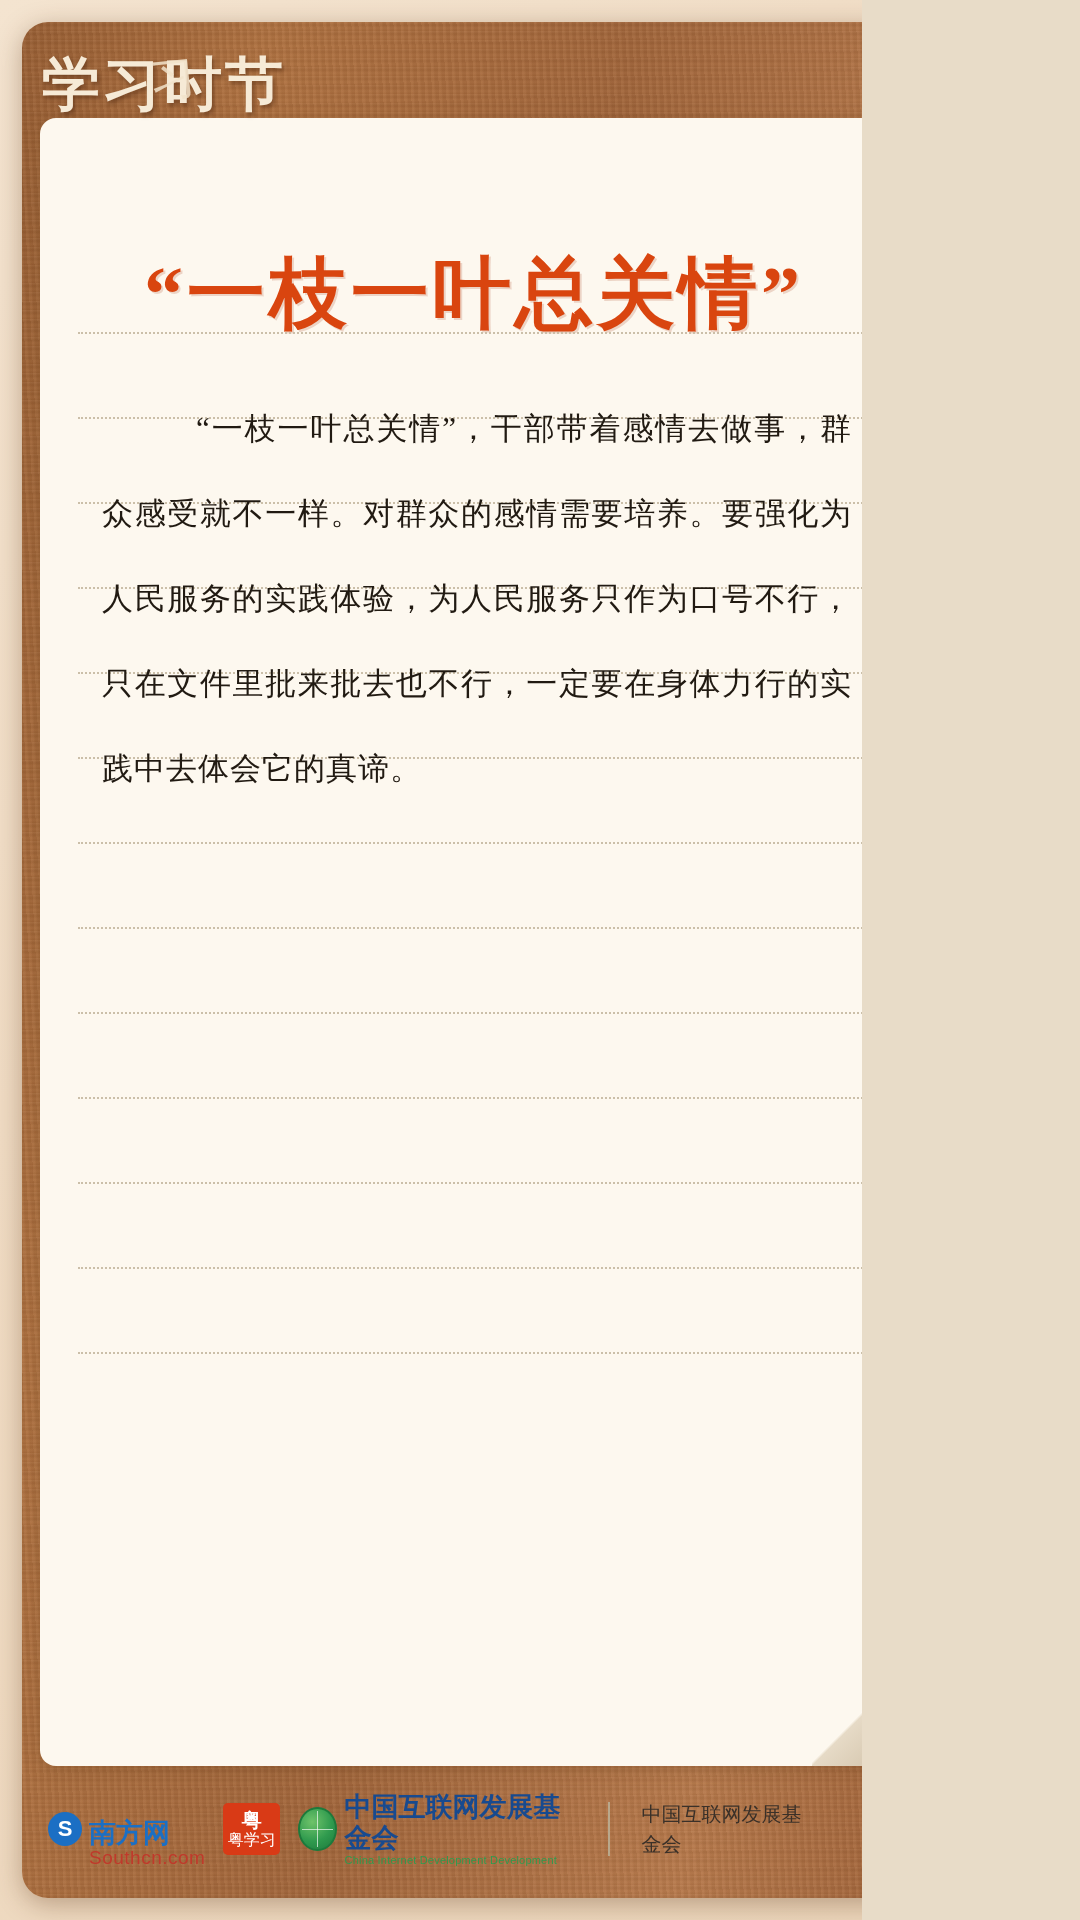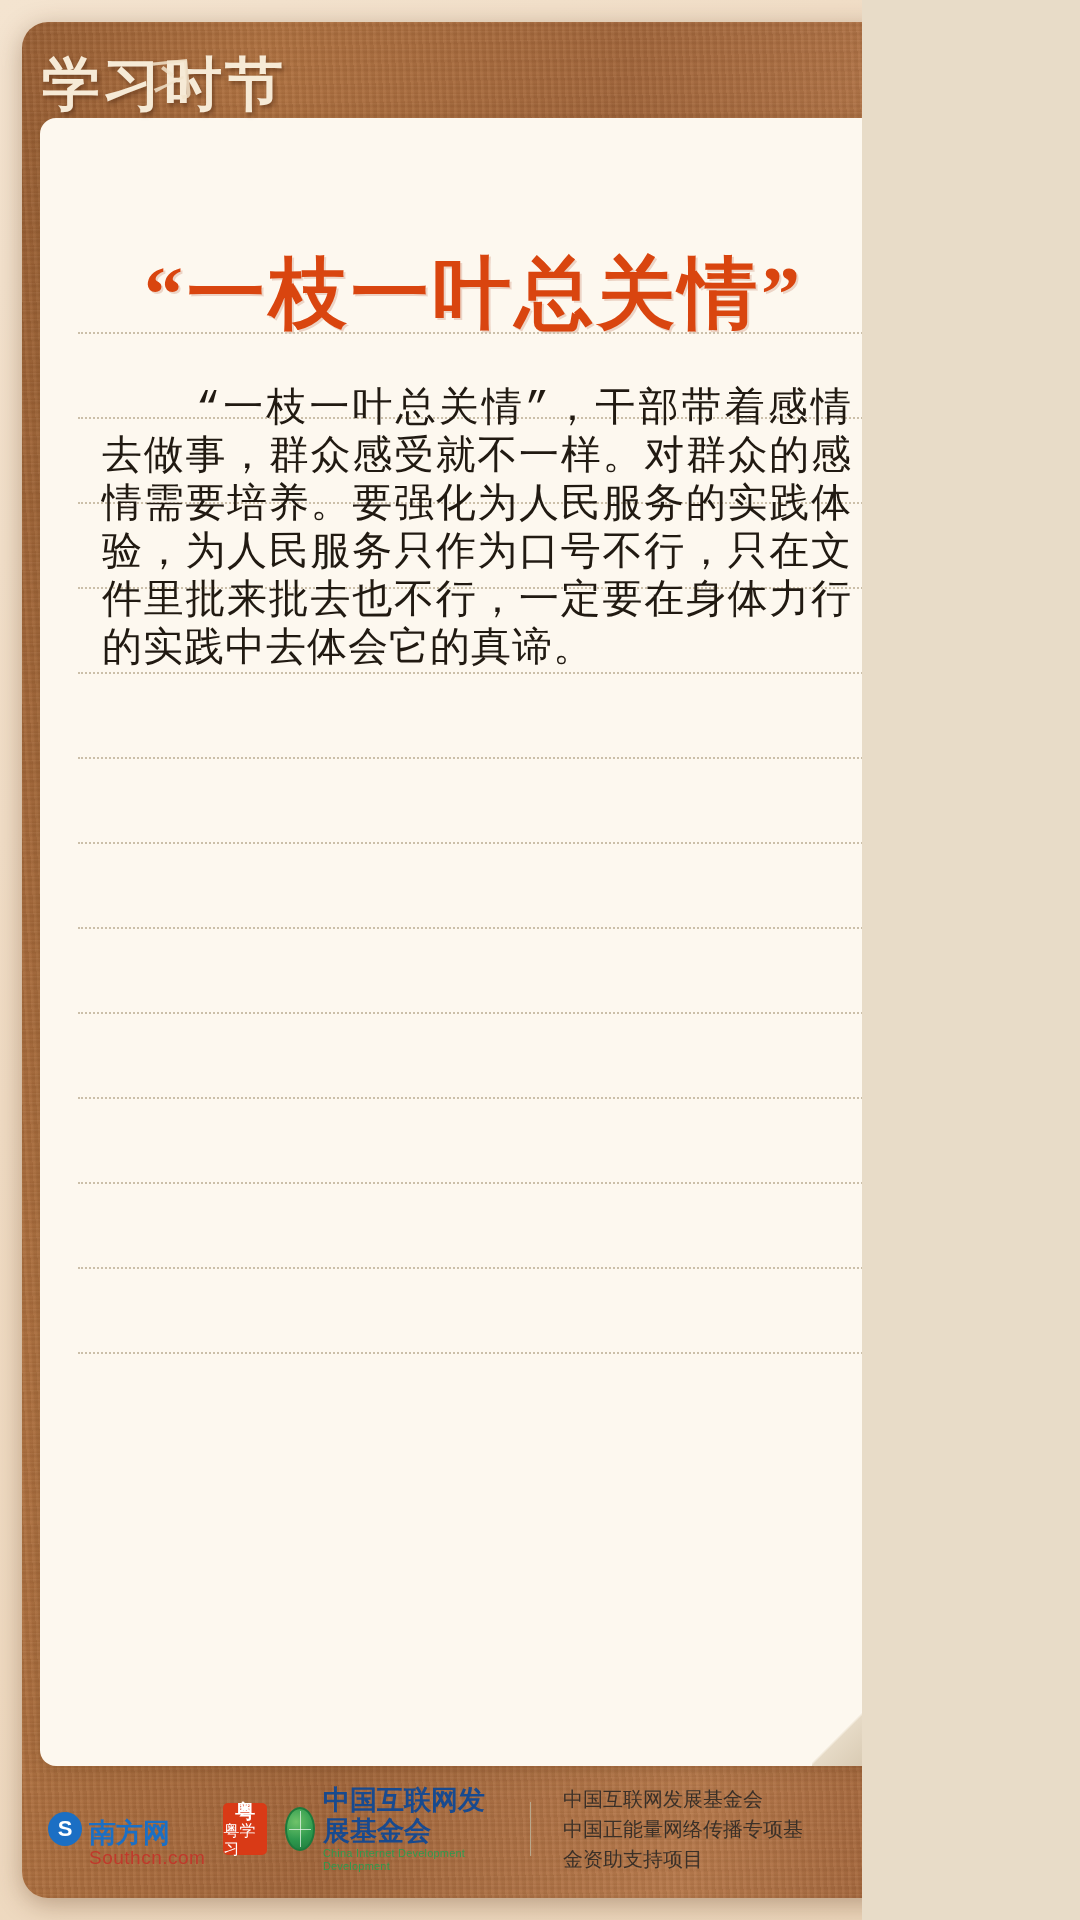--- a/index.html
+++ b/index.html
@@ -124,23 +124,23 @@
     border-top: 2px dotted #cbbfa9;
     margin-bottom: 83px;
   }
 
   
   .body-text {
     position: absolute;
     left: 62px;
     right: 56px;
     top: 268px;
-    font-family: Liberation Mono, monospace;
-    font-size: 40px;
-    line-height: 48px;
+    font-family: Liberation Serif, serif;
+    font-size: 31px;
+    line-height: 85px;
     color: #211a12;
     text-align: justify;
     letter-spacing: 1px;
   }
   .body-text .indent { display: inline-block; width: 94px; }
 
   
   .source {
     position: absolute;
     left: 62px;
@@ -334,18 +334,17 @@
       <div class="txt">
         <div class="cn">中国互联网发展基金会</div>
         <div class="en">China Internet Development Development</div>
       </div>
     </div>
 
     <div class="divider-v"></div>
 
     <div class="footer-note">
       <div>中国互联网发展基金会</div>
-      <div>中国正能量网络传播专项基金资助支持项目</div>
     </div>
 
   </div>
 
 </div>
 
 </body></html>

